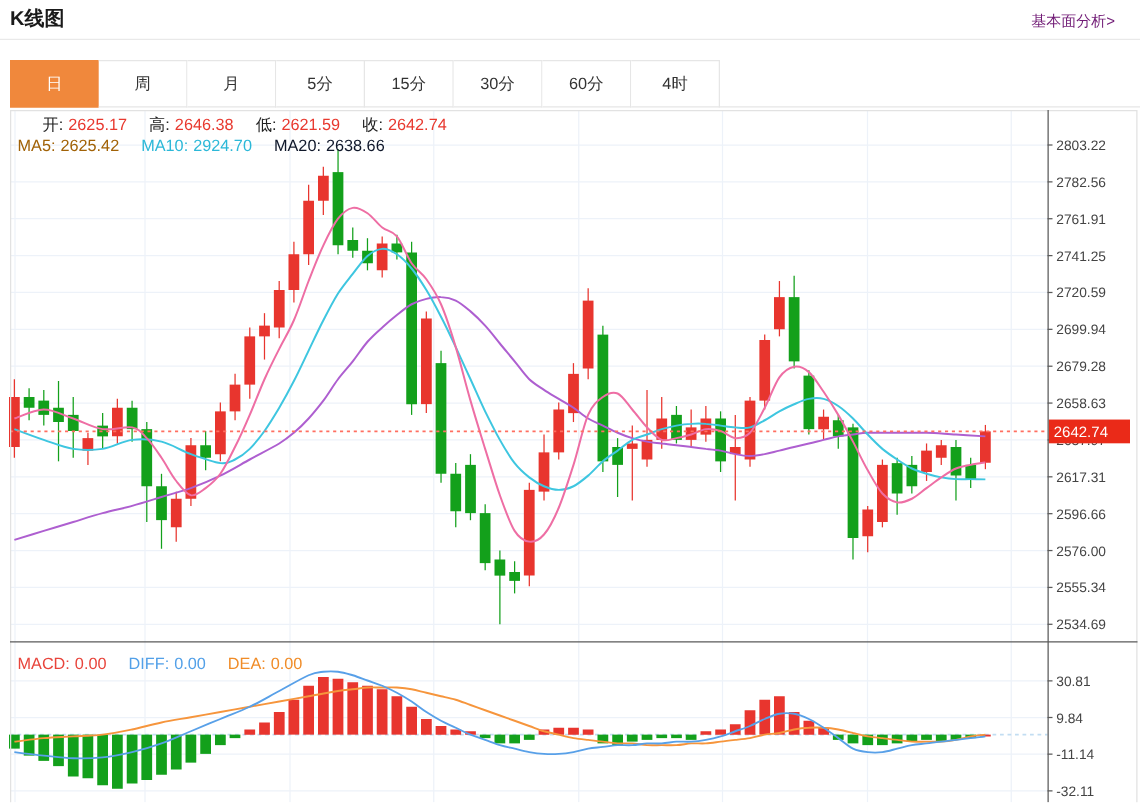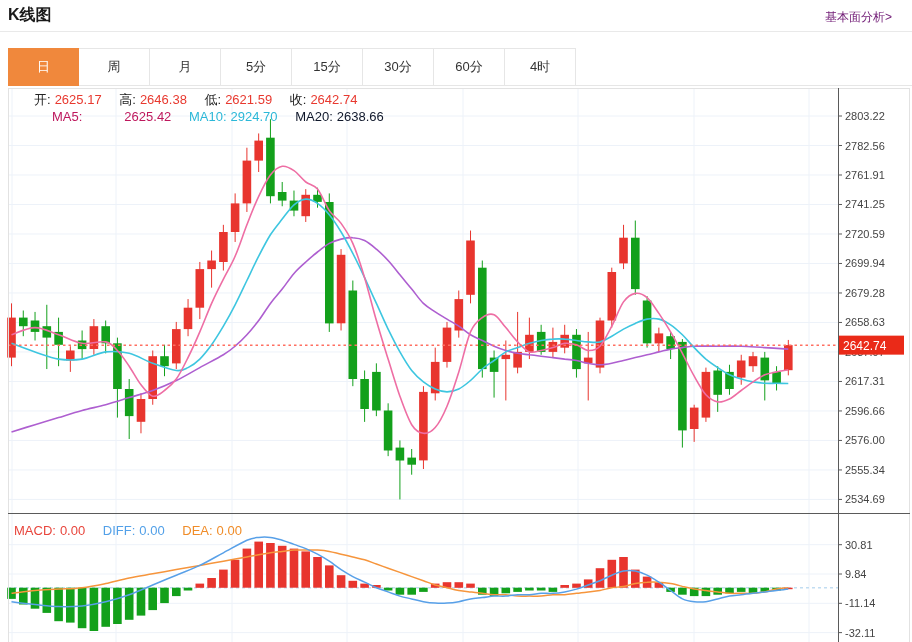--- a/index.html
+++ b/index.html
@@ -13,21 +13,21 @@
        background:#fff;cursor:pointer;}
   .tab:first-child{border-left:1px solid #e6e6e6;}
   .tab.active{background:#f0883c;border-color:#f0883c;color:#fff;}
   .tab-filler{position:absolute;left:576px;top:48px;width:336px;height:37px;border-bottom:1px solid #e6e6e6;z-index:3;}
   .chart-svg{position:absolute;left:0;top:0;z-index:1;}
   .row{position:absolute;z-index:2;font-size:13px;white-space:nowrap;}
   .row span{margin-right:4px;}
   .row .gap{margin-right:14px;}
   .lab{color:#222;}
   .val-red{color:#e8392f;}
-  .ma5-t{color:#be185d;margin-left:38px;}
+  .ma5-t{color:#a16207;}
   .ma10-t{color:#2cb8d8;text-align:center;}
   .ma20-t{color:#0f172a;}
   .macd-t{color:#e8453c;}
   .diff-t{color:#52a0e8;}
   .dea-t{color:#f08c28;}
 </style>
 </head>
 <body>
 
 <div class="wrap">

